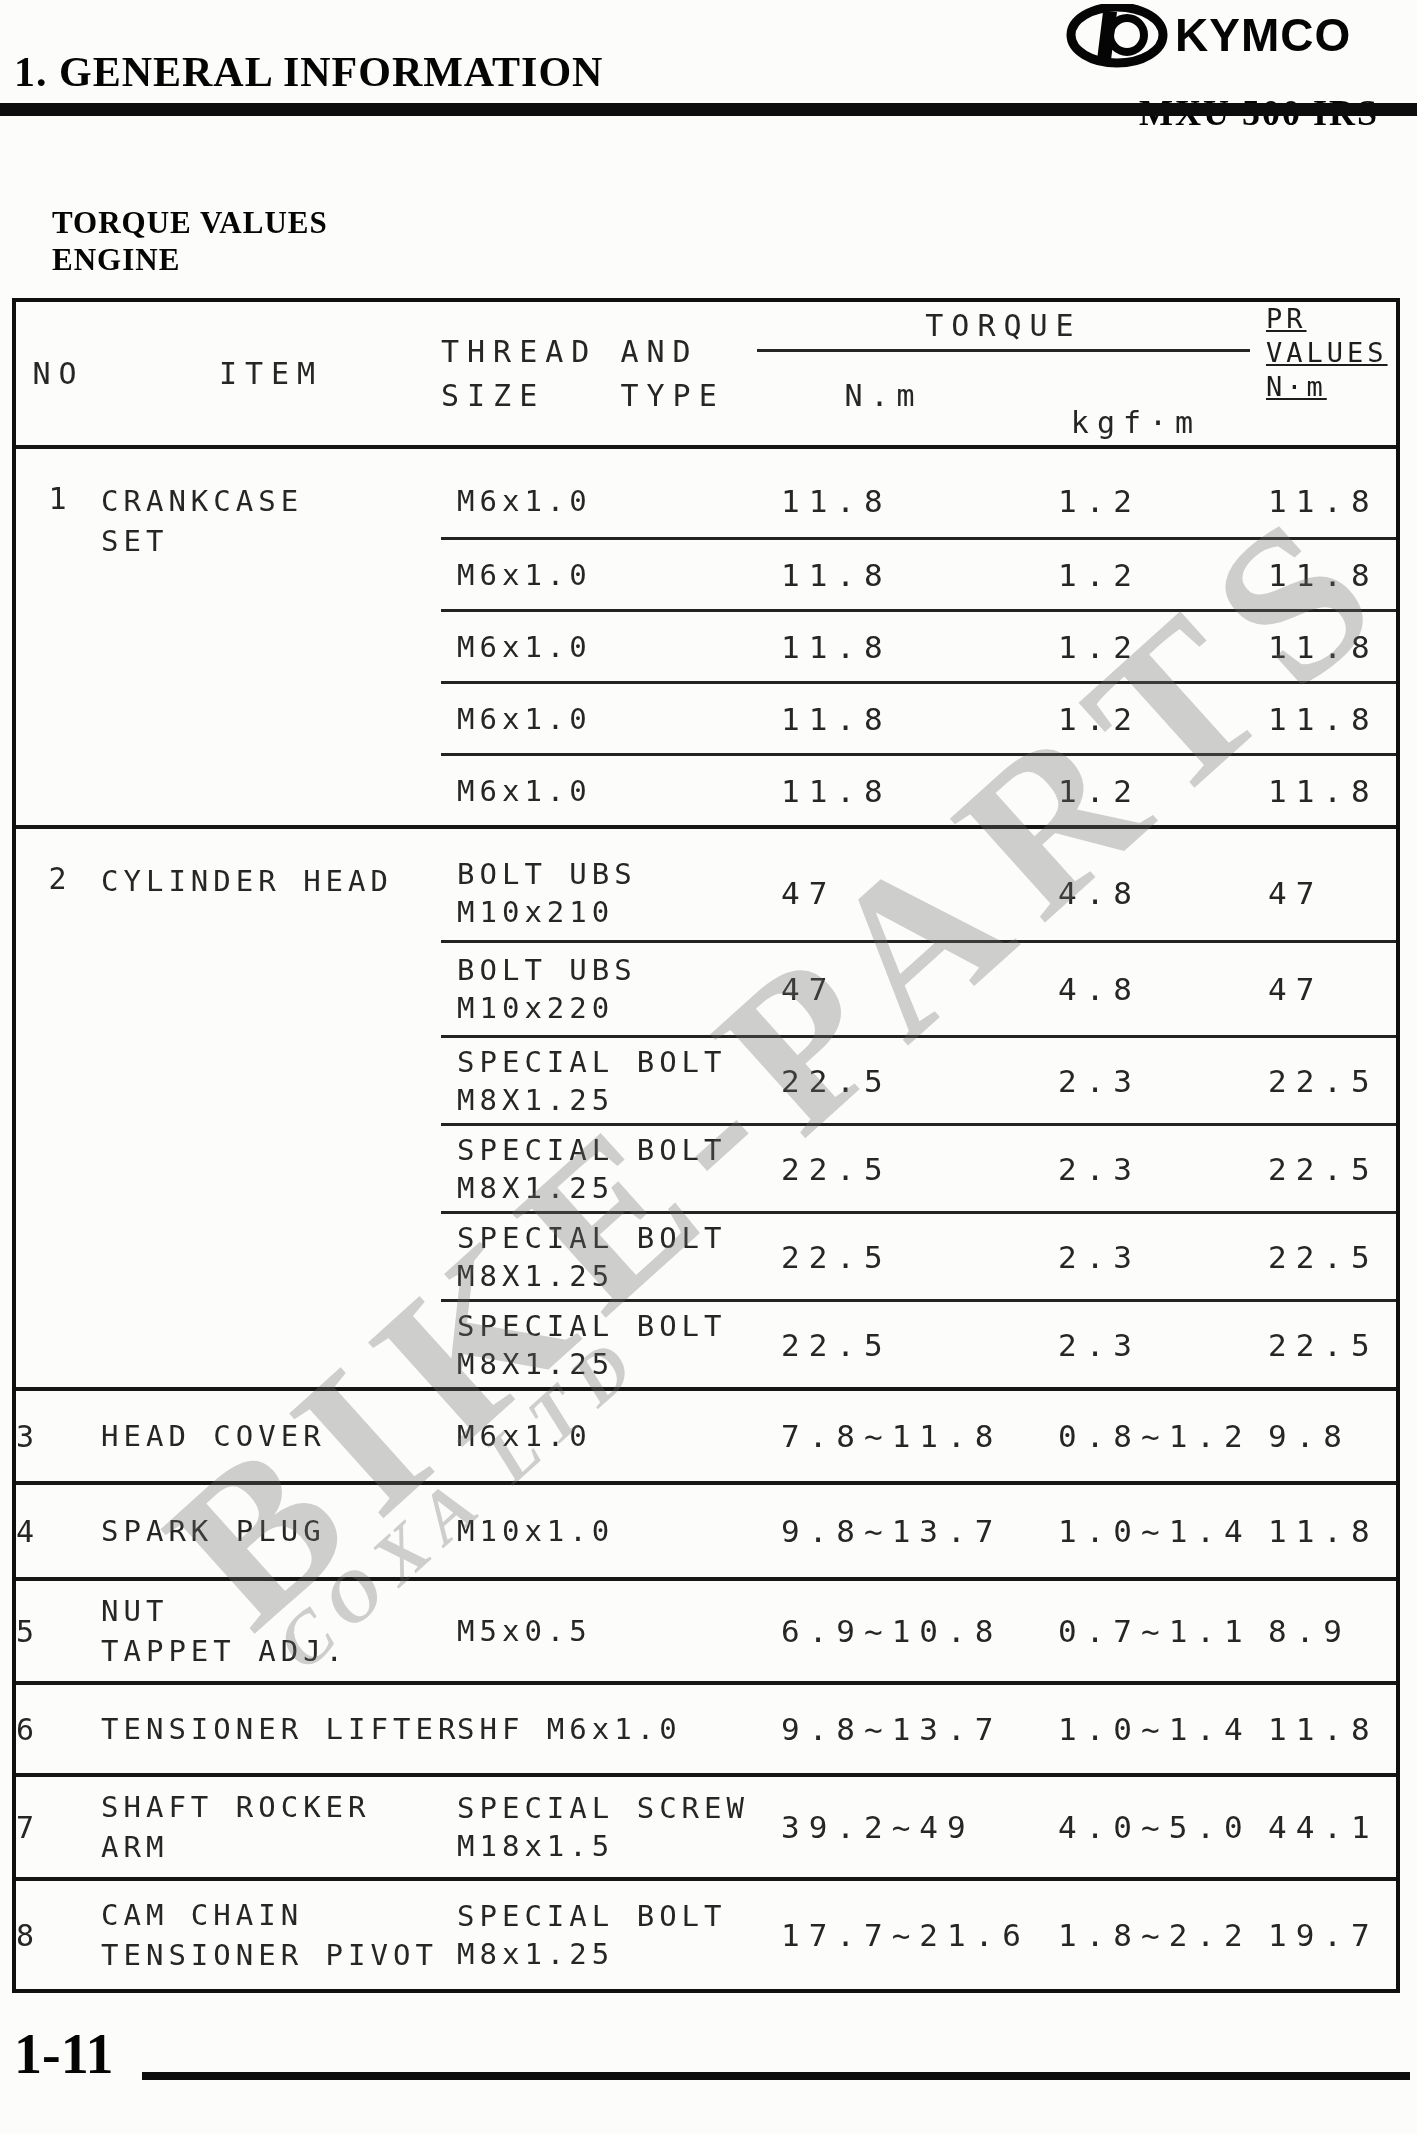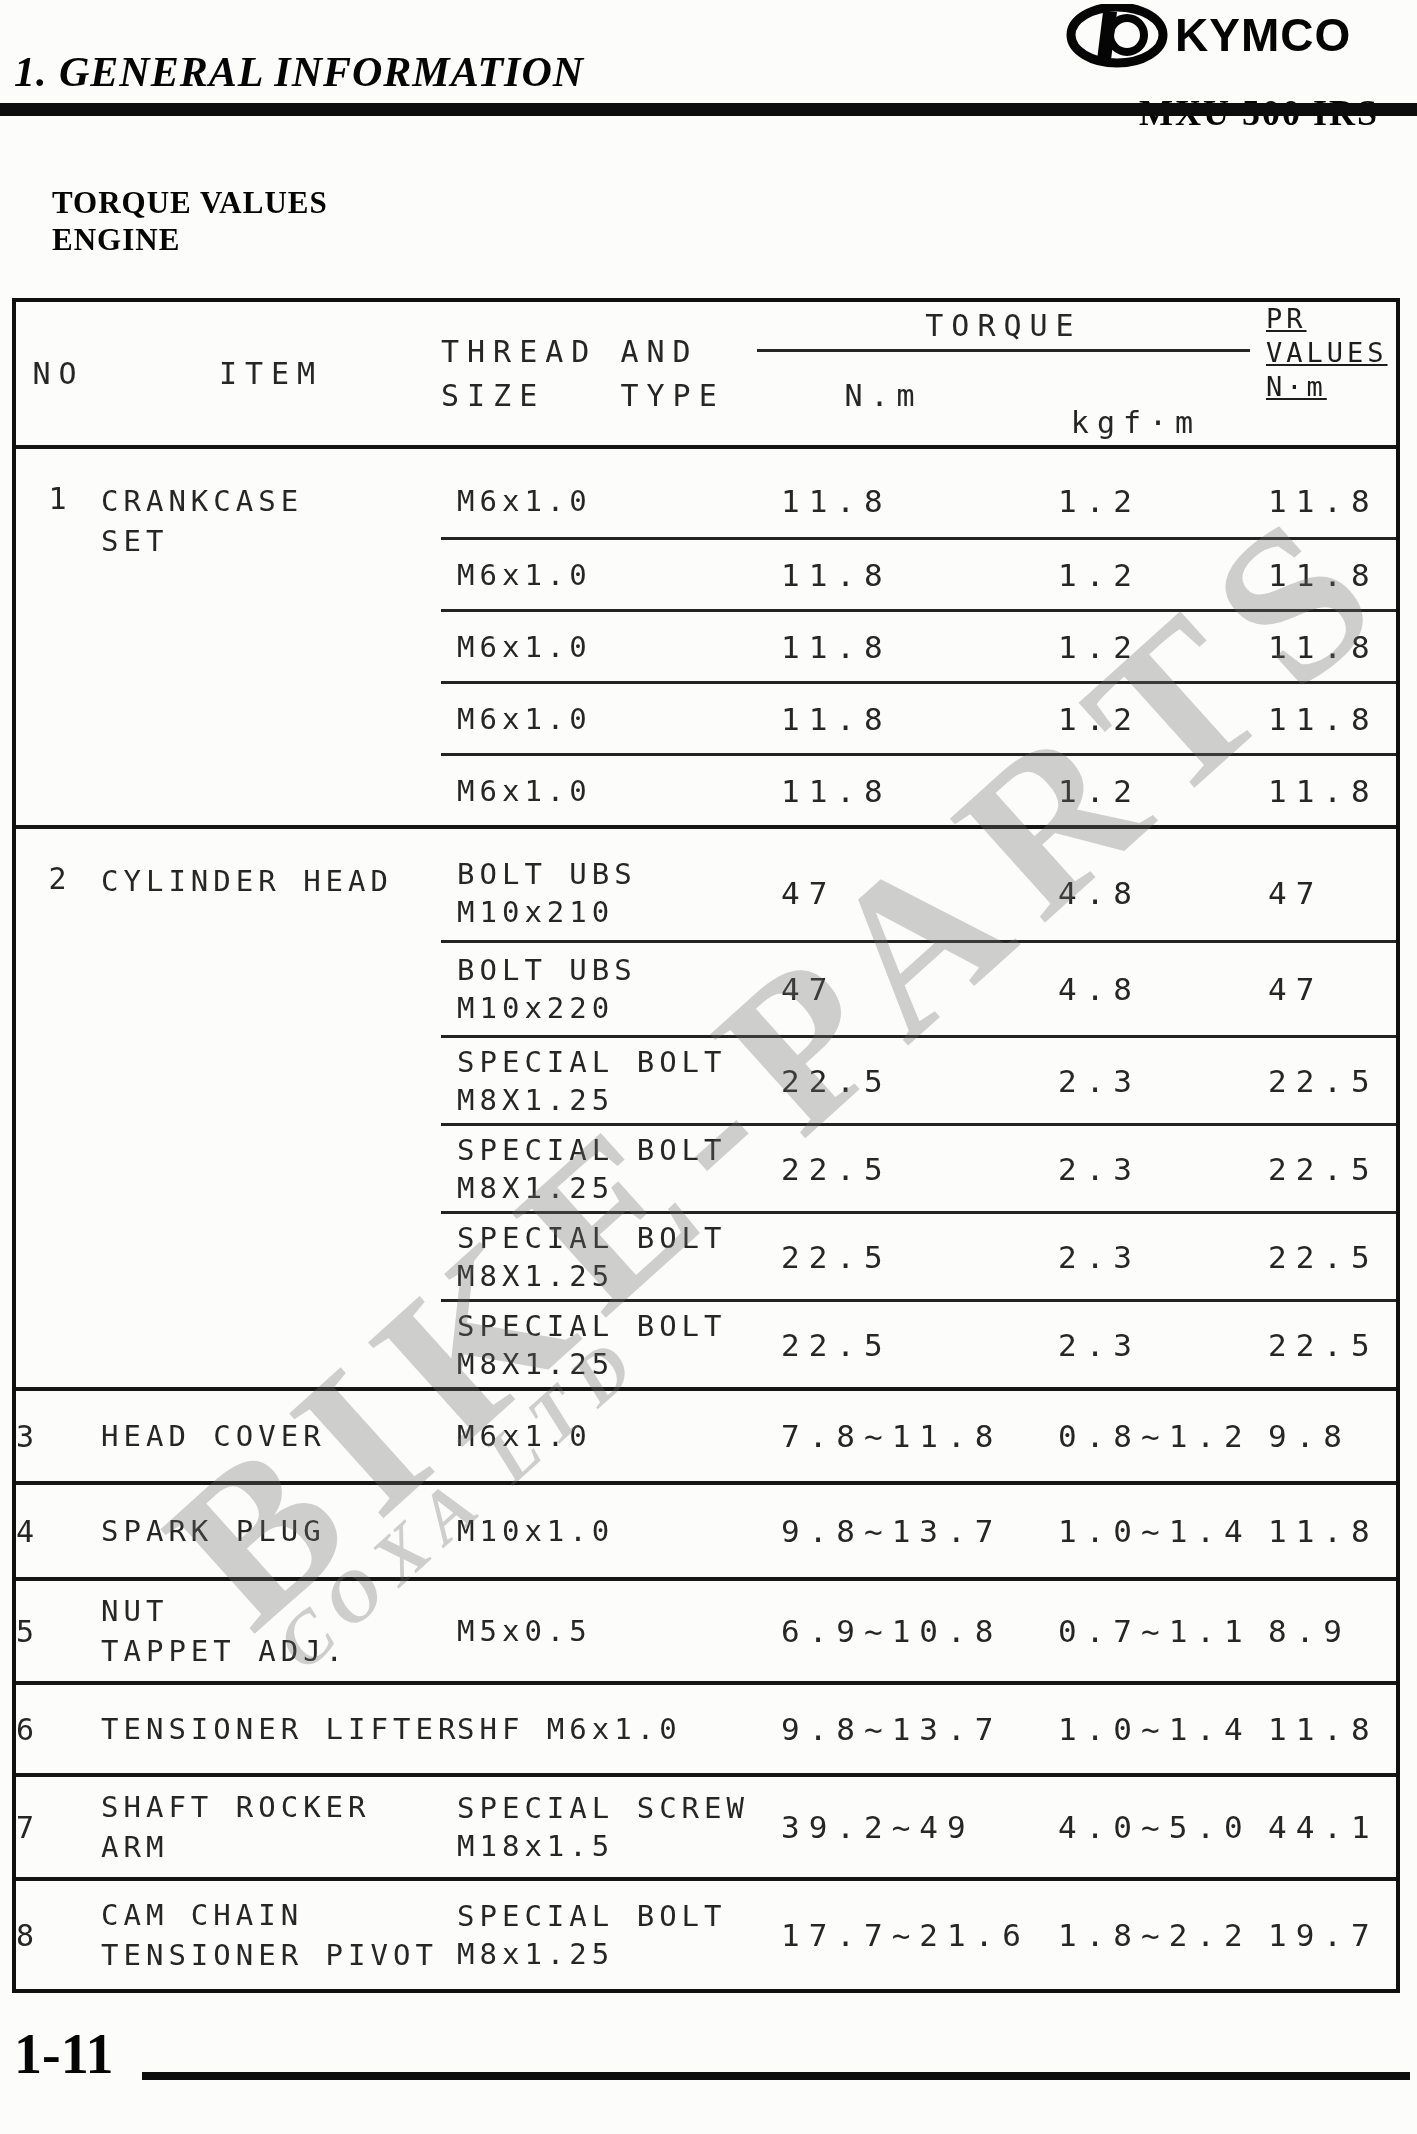--- a/index.html
+++ b/index.html
@@ -9,42 +9,42 @@
     background:#fcfcfa;
     font-family:"DejaVu Sans Mono", monospace;
     color:#1d1d1d;
     overflow:hidden;
   }
   
   .section-title{
     position:absolute;left:14px;top:48px;
     font-family:"Liberation Serif", serif;
     font-weight:bold;font-size:42px;letter-spacing:1px;
-    color:#050505;white-space:nowrap;font-style:italic;
+    color:#050505;white-space:nowrap;
   }
   .brand-block{position:absolute;right:10px;top:0;width:360px;height:100px;}
   .kymco-logo{position:absolute;left:18px;top:4px;}
   .brand-word{
     position:absolute;left:128px;top:8px;
     font-family:"Liberation Sans", sans-serif;
     font-weight:bold;font-size:46px;letter-spacing:1px;color:#050505;
   }
   .model-word{
     position:absolute;left:92px;top:58px;
     font-family:"Liberation Serif", serif;
     font-weight:bold;font-size:36px;letter-spacing:2px;color:#050505;
     white-space:nowrap;
     margin-top:34px;
   }
   .header-rule{
     position:absolute;left:0;top:103px;width:1417px;height:13px;
     background:#0d0d0d;
   }
   .subtitle-block{
-    position:absolute;left:52px;top:184px;
+    position:absolute;left:52px;top:204px;
     font-family:"Liberation Serif", serif;
     font-weight:bold;font-size:31px;letter-spacing:1px;color:#050505;
     line-height:37px;
   }
   
   .torque-table{
     position:absolute;left:12px;top:298px;width:1388px;
     border:4px solid #101010;
     background:rgba(255,255,255,0.0);
     box-sizing:border-box;

